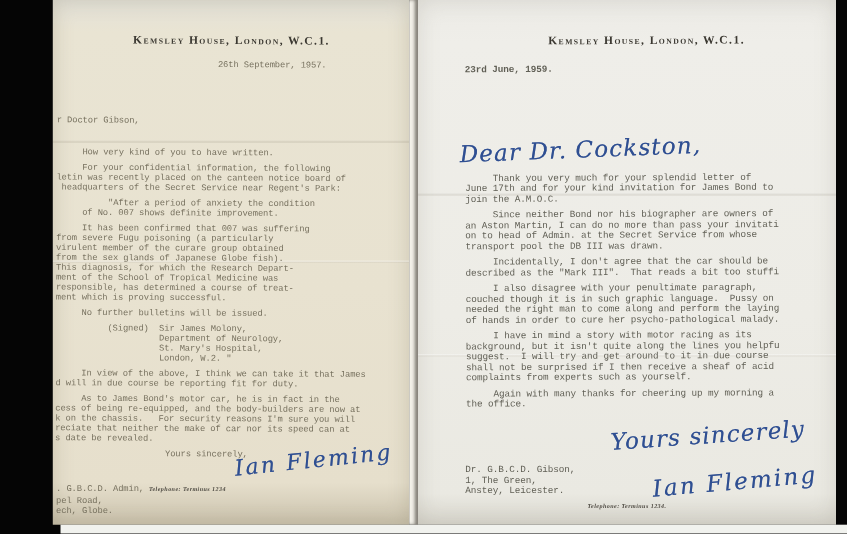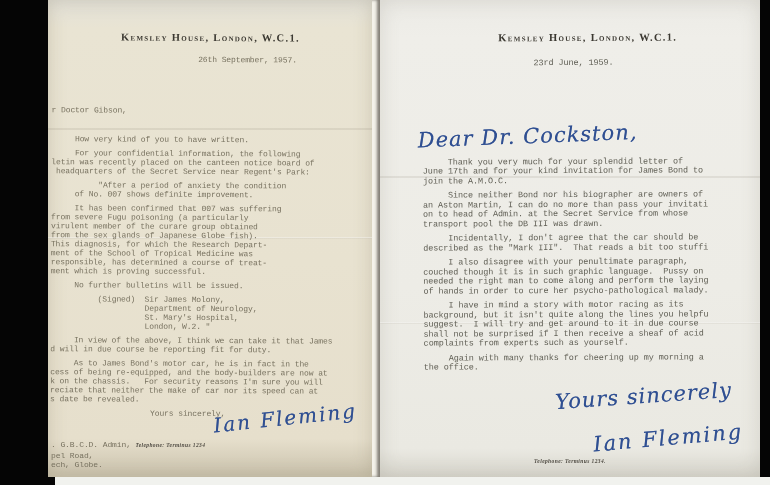--- a/index.html
+++ b/index.html
@@ -50,21 +50,21 @@
     white-space:pre-wrap;
     color:#6e695b;
   }
   .paper-left .t{font-size:8px;line-height:9px;letter-spacing:-0.1px;color:#77715f;}
   .paper-right .t{font-size:8.5px;line-height:9.5px;letter-spacing:-0.1px;color:#605f55;}
 
   .paper-left .body-col{padding:0 4px 0 3px;transform:rotate(0.3deg);}
   .paper-right .body-col{padding:0 6px 0 43px;transform:rotate(-0.25deg);}
 
   .date-left{text-align:right;padding-right:72px;margin-top:12px;}
-  .date-right{text-align:center;padding-right:29px;margin-top:16px;}
+  .date-right{text-align:left;padding-right:29px;margin-top:16px;font-weight:bold;}
 
   .salutation-left{margin-top:42px;}
   .para{margin-top:5px;}
   .first-para-left{margin-top:20px;}
   .first-para-right{margin-top:12px;}
   .closing-left{margin-top:5px;margin-left:100px;}
 
   .hand{
     font-family:"DejaVu Serif","Liberation Serif",serif;
     font-style:italic;
@@ -193,17 +193,20 @@
 suggest.  I will try and get around to it in due course
 shall not be surprised if I then receive a sheaf of acid
 complaints from experts such as yourself.</div>
       <div class="t para">     Again with many thanks for cheering up my morning a
 the office.</div>
     </div>
 
     <div class="hand closing-right">Yours sincerely</div>
     <div class="hand sig-right">Ian Fleming</div>
 
+    <div class="t address-right">Dr. G.B.C.D. Gibson,
+1, The Green,
+Anstey, Leicester.</div>
     <div class="phone footer-phone-right">Telephone: Terminus 1234.</div>
   </div>
 
   <div class="bottom-strip"></div>
 </div>
 
 </body></html>

